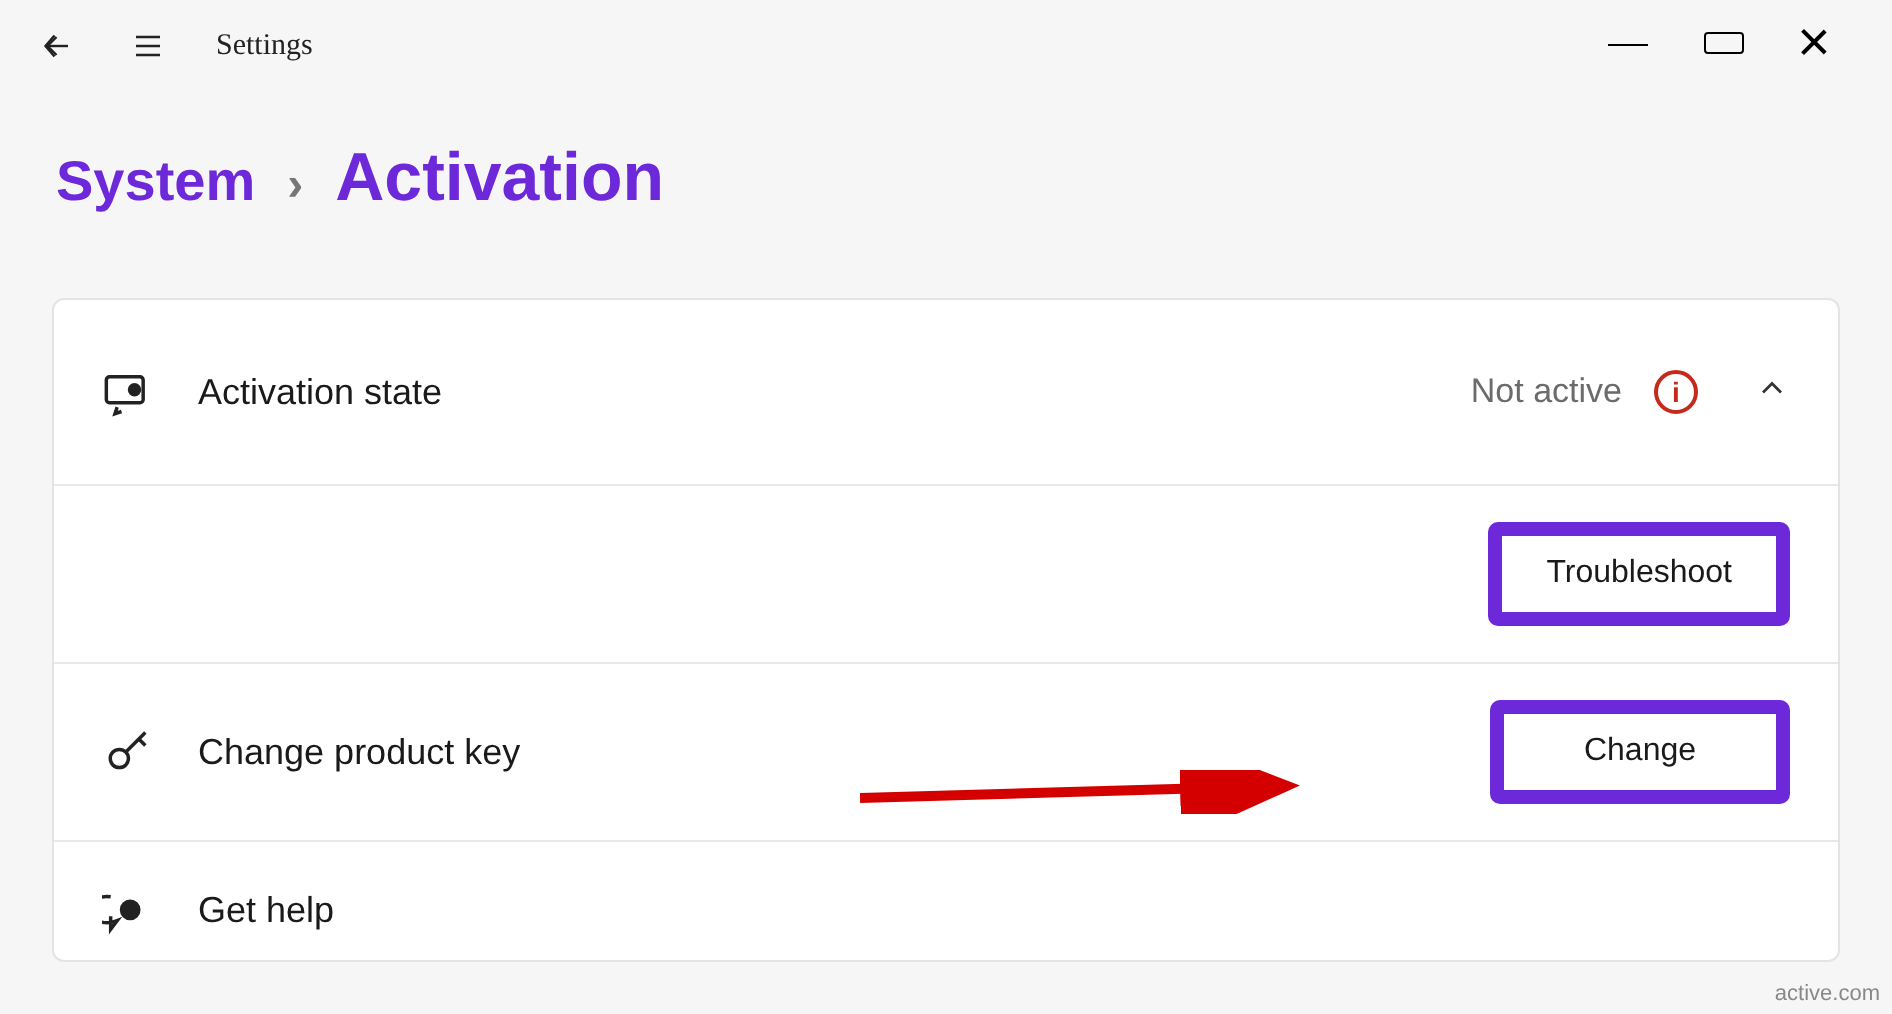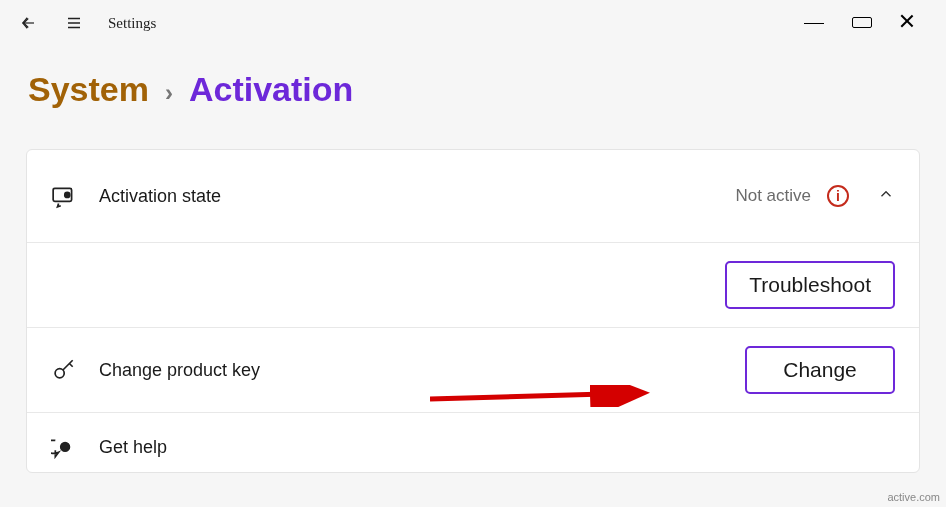--- a/index.html
+++ b/index.html
@@ -31,21 +31,21 @@
   .win-min { display:inline-block; width:12px; height:12px; border-bottom:1.3px solid #000; transform: translateY(-4px);}
   .win-max { display:inline-block; width:11px; height:11px; border:1.3px solid #000; border-radius:2px;}
   .win-close { position:relative; width:14px; height:14px; display:inline-block;}
   .win-close::before,.win-close::after{content:"";position:absolute;left:6px;top:-1px;width:1.6px;height:16px;background:#000;}
   .win-close::before{transform:rotate(45deg);} .win-close::after{transform:rotate(-45deg);}
 
   .breadcrumb {
     display: flex; align-items: baseline; gap: 16px;
     padding: 24px 28px 28px;
   }
-  .bc-parent { font-size: 34px; font-weight: 600; color: #a16207; }
+  .bc-parent { font-size: 28px; font-weight: 600; color: #6d28d9; }
   .bc-sep { font-size: 24px; color: #777; font-weight:600;}
   .bc-current { font-size: 34px; font-weight: 700; color: #6d28d9; }
 
   .panel {
     margin: 12px 26px;
     background: #fff;
     border: 1px solid #e4e4e4;
     border-radius: 6px;
     overflow: hidden;
   }
@@ -68,23 +68,23 @@
   .row .spacer { flex: 1; }
   .status { font-size: 17px; color: #6b6b6b; margin-right: 16px; }
   .err-icon {
     width: 22px; height: 22px; border: 2px solid #c42b1c; border-radius: 50%;
     color: #c42b1c; font-weight: 700; font-size: 14px; display:flex;align-items:center;justify-content:center;
     margin-right: 20px;
   }
   .btn {
     min-width: 150px;
     padding: 10px 22px;
-    font-size: 21px;
+    font-size: 16px;
     background: #fff;
-    border: 2px solid #6d28d9;
+    border: 7px solid #6d28d9;
     border-radius: 5px;
     text-align: center;
     color: #1a1a1a;
     cursor: pointer;
   }
   .chev { margin-left: 8px; }
   .arrow-annot {
     position: absolute;
     left: 430px; top: 385px;
     width: 230px; height: 22px;

